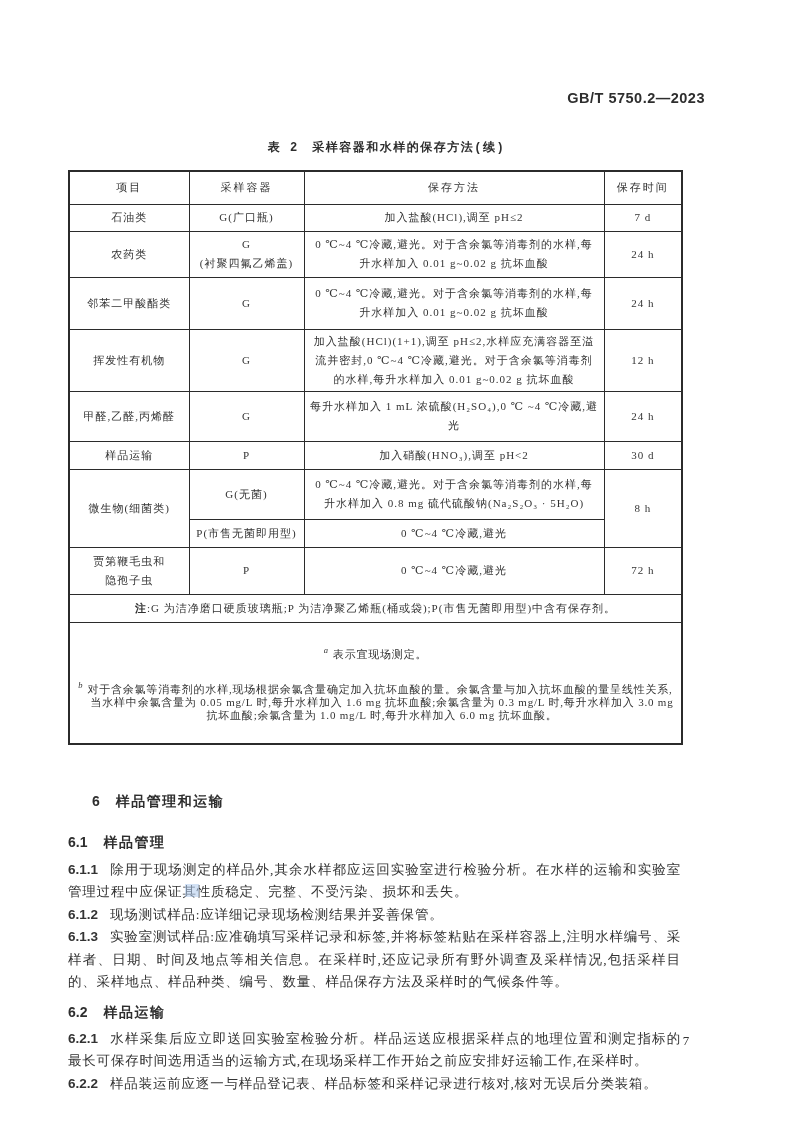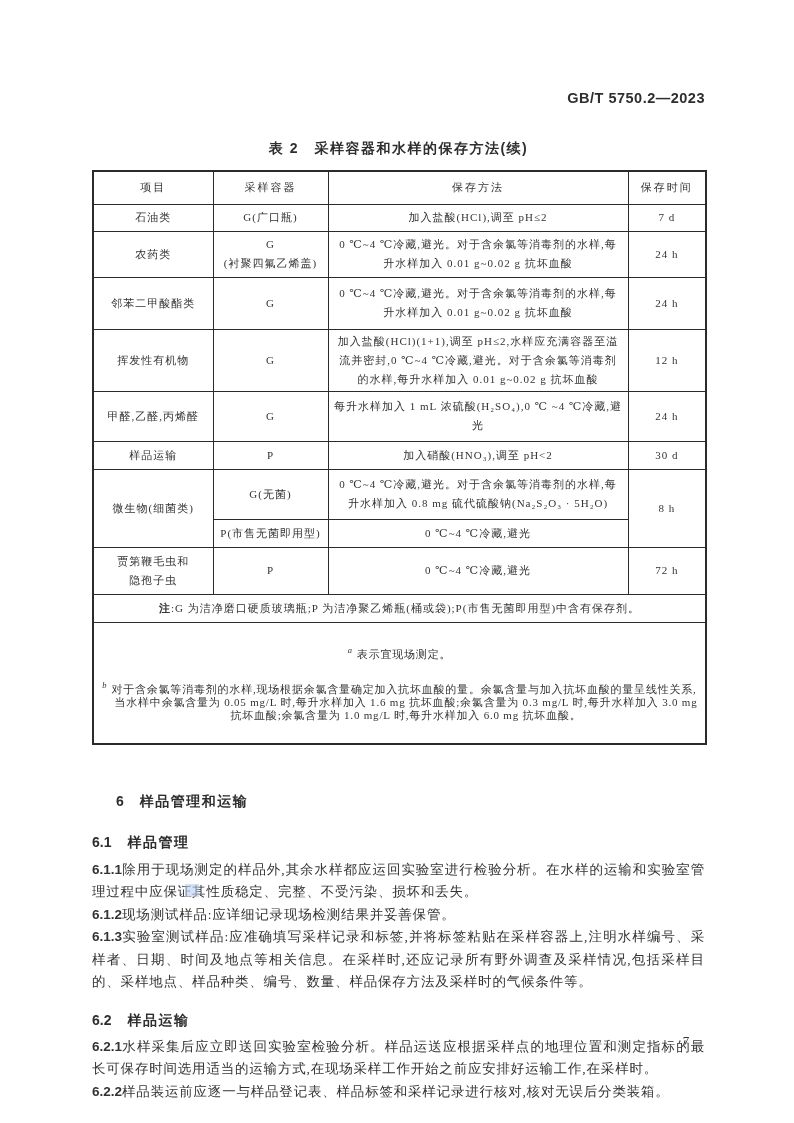--- a/index.html
+++ b/index.html
@@ -6,38 +6,38 @@
   html, body { width: 794px; height: 1123px; }
   body {
     background: #ffffff;
     color: #333333;
     font-family: "Liberation Serif", "DejaVu Serif", serif;
     position: relative;
     overflow: hidden;
   }
   .page {
     position: absolute; inset: 0;
-    padding: 90px 89px 0 92px;
+    padding: 90px 89px 0 68px;
   }
   .doc-code {
     text-align: right;
     font-family: "Liberation Sans", "DejaVu Sans", sans-serif;
     font-weight: bold;
     font-size: 14.5px;
     letter-spacing: 0.5px;
     color: #2e2e2e;
     height: 17px; line-height: 17px;
   }
   .table-title {
     margin-top: 33px;
     margin-bottom: 13px;
     text-align: center;
-    font-family: Liberation Sans, sans-serif;
-    font-weight: bold;
-    font-size: 14px;
+    font-family: Liberation Mono, monospace;
+    font-weight: bold;
+    font-size: 12px;
     letter-spacing: 1.5px;
     color: #2e2e2e;
     height: 17px; line-height: 17px;
   }
   table.ptable {
     width: 613px;
     border-collapse: collapse;
     table-layout: fixed;
     border: 2px solid #2b2b2b;
   }
@@ -87,21 +87,21 @@
     font-size: 13.5px;
     line-height: 22.5px;
     letter-spacing: 0.8px;
     text-align: justify;
     color: #333333;
   }
   p.clause .num {
     font-family: "Liberation Sans", "DejaVu Sans", sans-serif;
     font-weight: bold;
     letter-spacing: 0;
-    margin-right: 0;
+    margin-right: 12px;
   }
   p.mt8 { margin-top: 8px; }
   p.mt7 { margin-top: 7px; }
   .page-number {
     position: absolute;
     left: 676px; top: 1033px;
     width: 20px;
     text-align: center;
     font-size: 13px;
     color: #333333;
@@ -204,21 +204,21 @@
       </tr>
     </tbody>
   </table>
 
   <div class="sections">
     <div class="sec-h1"><span class="num">6</span><span>样品管理和运输</span></div>
     <div class="sec-h2"><span class="num">6.1</span><span>样品管理</span></div>
     <p class="clause mt8"><span class="num">6.1.1</span><span>除用于现场测定的样品外,其余水样都应运回实验室进行检验分析。在水样的运输和实验室管理过程中应保证其性质稳定、完整、不受污染、损坏和丢失。</span></p>
     <p class="clause"><span class="num">6.1.2</span><span>现场测试样品:应详细记录现场检测结果并妥善保管。</span></p>
     <p class="clause"><span class="num">6.1.3</span><span>实验室测试样品:应准确填写采样记录和标签,并将标签粘贴在采样容器上,注明水样编号、采样者、日期、时间及地点等相关信息。在采样时,还应记录所有野外调查及采样情况,包括采样目的、采样地点、样品种类、编号、数量、样品保存方法及采样时的气候条件等。</span></p>
-    <div class="sec-h2" style="margin-top:18px"><span class="num">6.2</span><span>样品运输</span></div>
+    <div class="sec-h2" style="margin-top:10px"><span class="num">6.2</span><span>样品运输</span></div>
     <p class="clause mt7"><span class="num">6.2.1</span><span>水样采集后应立即送回实验室检验分析。样品运送应根据采样点的地理位置和测定指标的最长可保存时间选用适当的运输方式,在现场采样工作开始之前应安排好运输工作,在采样时。</span></p>
     <p class="clause"><span class="num">6.2.2</span><span>样品装运前应逐一与样品登记表、样品标签和采样记录进行核对,核对无误后分类装箱。</span></p>
   </div>
 
 </div>
 
 <div class="highlight-artifact"></div>
 <div class="page-number">7</div>
 
 </body></html>

